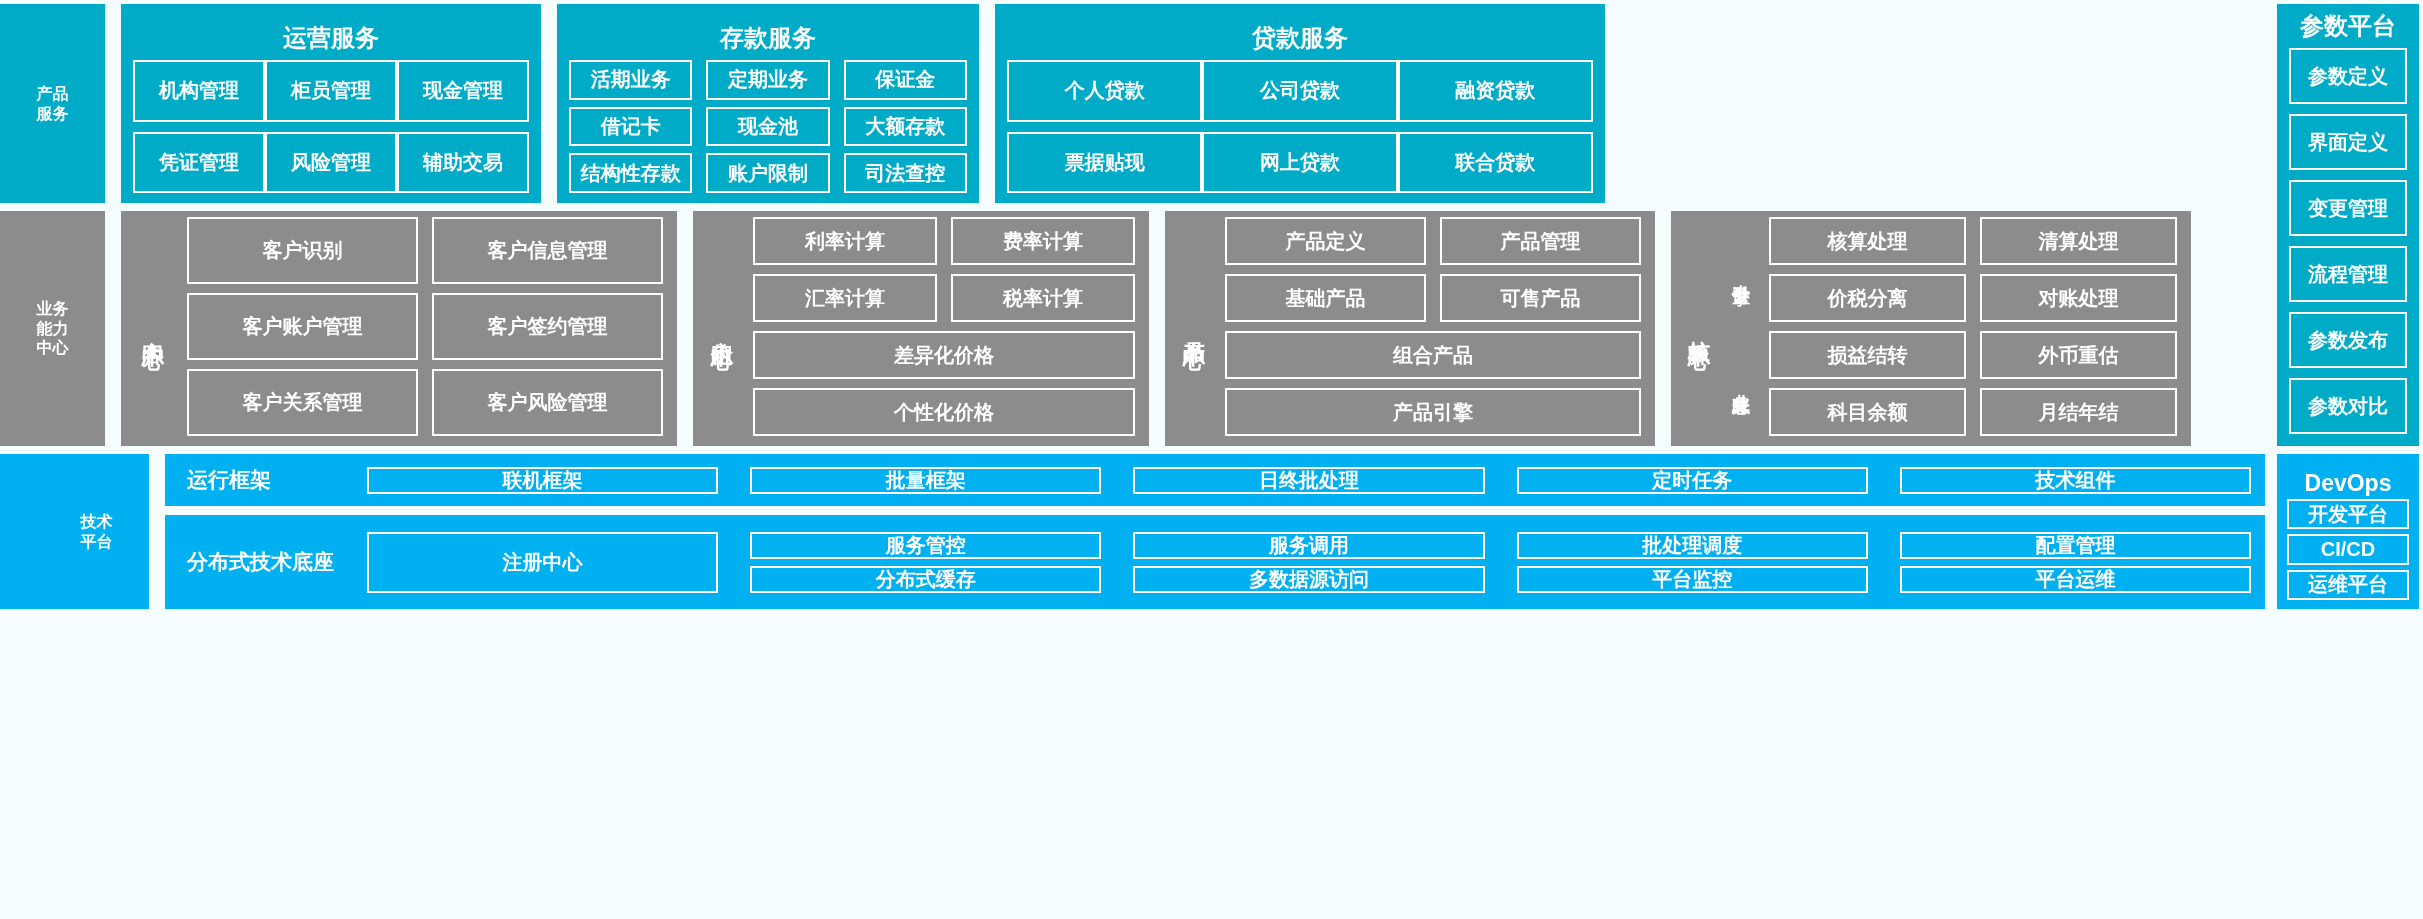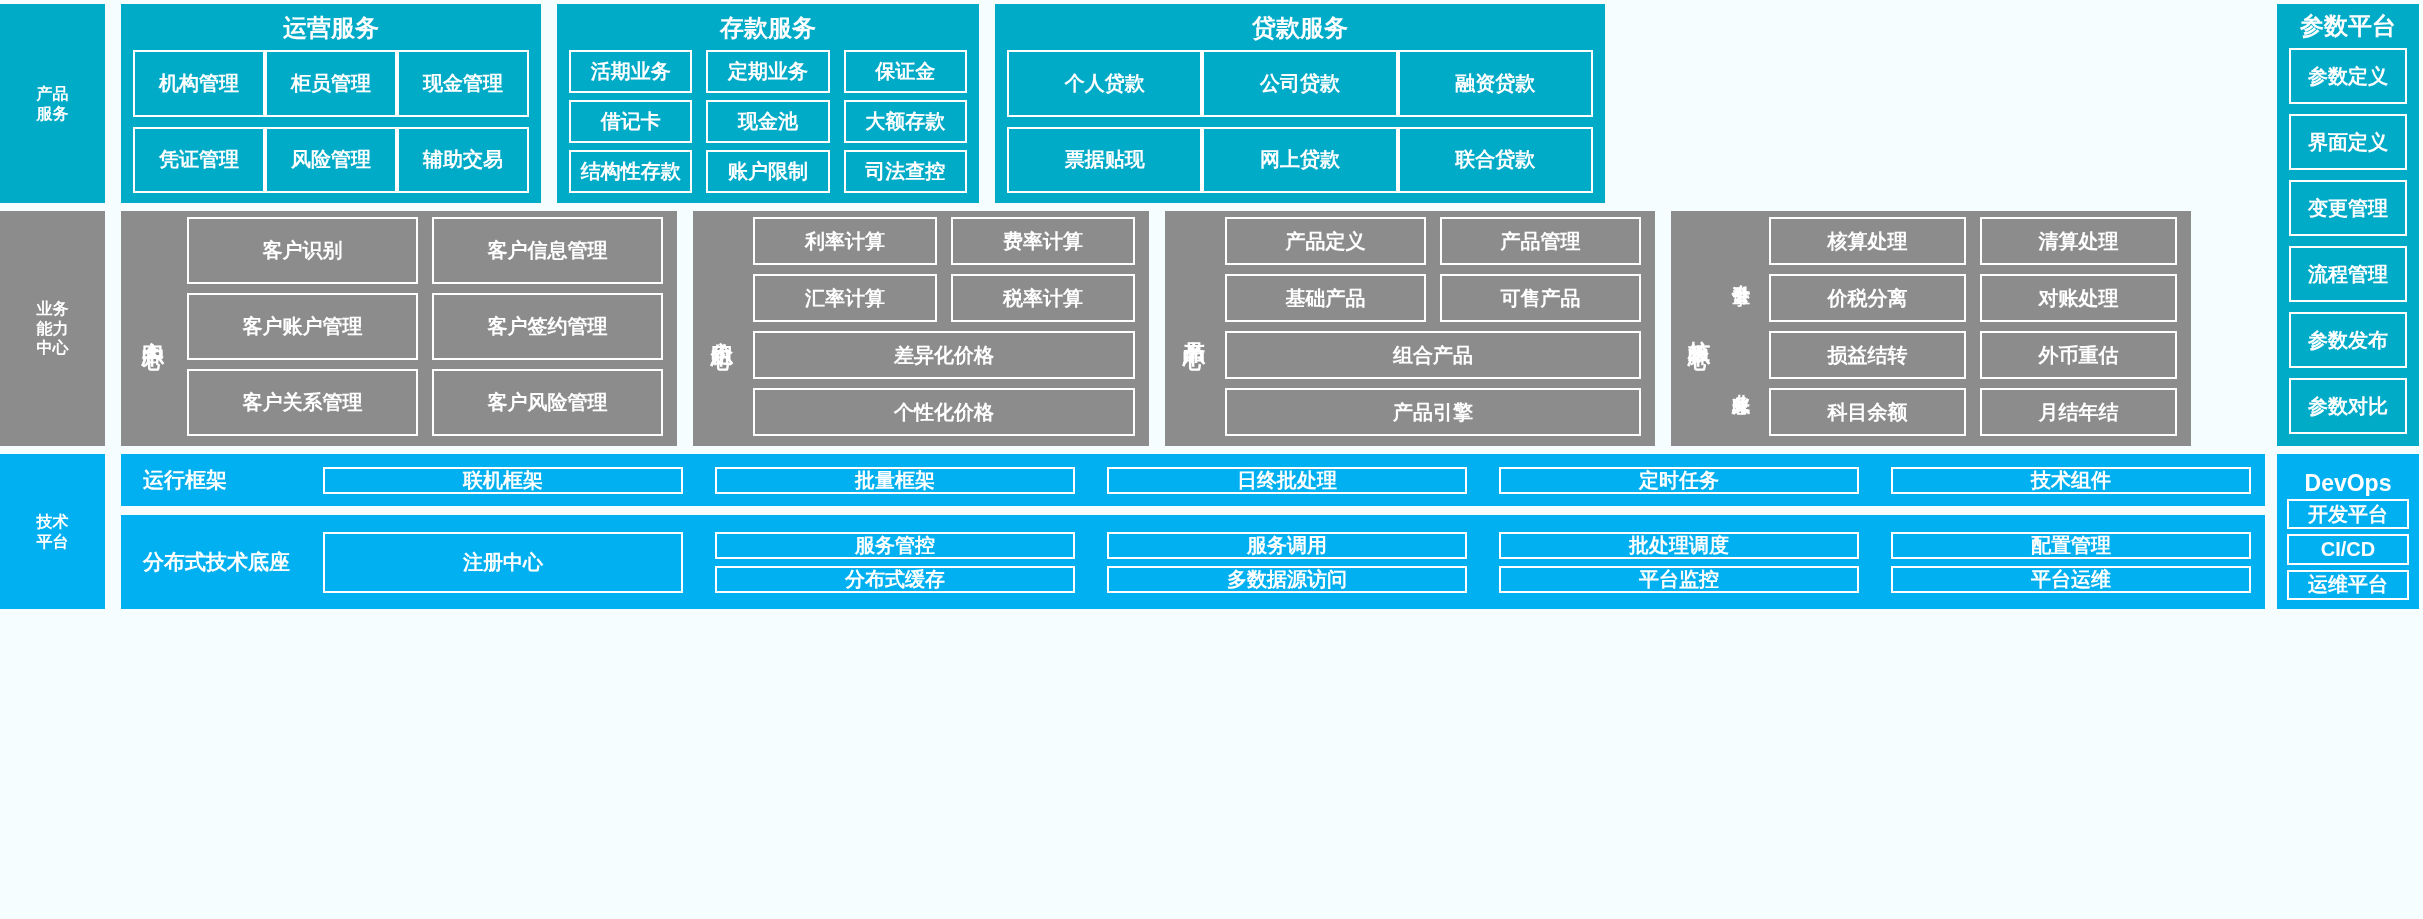--- a/index.html
+++ b/index.html
@@ -10,21 +10,21 @@
     color:#ffffff;
     overflow:hidden;
   }
   .page{position:relative;width:2423px;height:919px;box-sizing:border-box;}
 
   
   .band{display:flex;width:100%;box-sizing:border-box;}
 
   .teal{background:#00abc8;}
   .gray{background:#8c8c8c;}
-  .blue{background:#00b0f0;}
+  .blue{background:#00b0f0;padding-left:44px;}
 
   
   .rail{
     width:105px;flex:0 0 105px;
     display:flex;align-items:center;justify-content:center;
     text-align:center;font-weight:bold;font-size:16px;line-height:1.22;
   }
 
   
   .chip{
@@ -46,21 +46,21 @@
     text-orientation:upright;
     font-size:22px;font-weight:bold;
     letter-spacing:2px;
     display:flex;align-items:center;justify-content:center;
     line-height:1;
   }
 
   
   #row1{position:absolute;left:0;top:4px;width:2423px;height:199px;display:flex;gap:0;}
   #row1 .rail{height:199px;}
-  .r1group{margin-left:16px;box-sizing:border-box;padding:12px 12px 10px 12px;display:flex;flex-direction:column;}
+  .r1group{margin-left:16px;box-sizing:border-box;padding:22px 12px 10px 12px;display:flex;flex-direction:column;}
   .r1grid{display:grid;gap:10px 0;margin-top:10px;flex:1;}
 
   #ops{width:420px;}
   #ops .r1grid{grid-template-columns:repeat(3,1fr);grid-template-rows:repeat(2,1fr);}
   #dep{width:422px;}
   #dep .r1grid{grid-template-columns:repeat(3,1fr);grid-template-rows:repeat(3,1fr);gap:7px 14px;}
   #loan{width:610px;}
   #loan .r1grid{grid-template-columns:repeat(3,1fr);grid-template-rows:repeat(2,1fr);}
 
   

